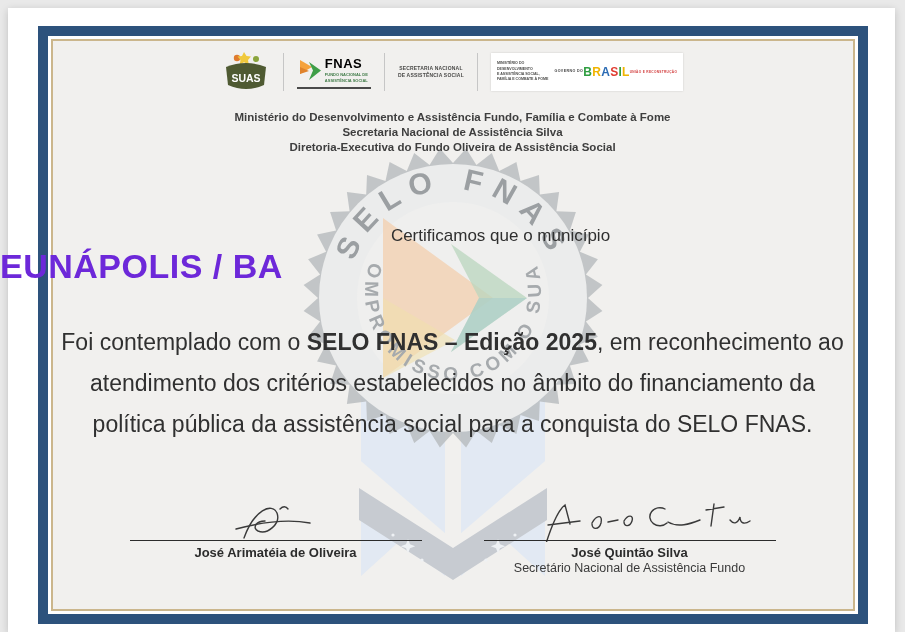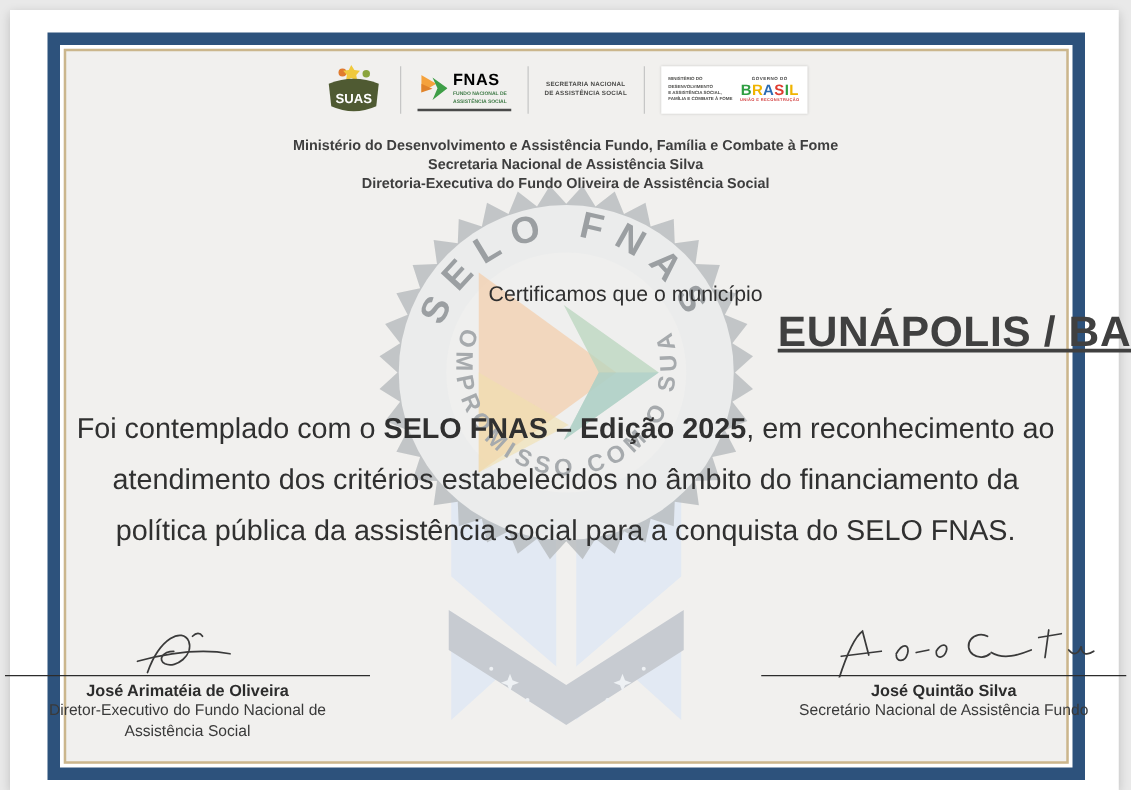--- a/index.html
+++ b/index.html
@@ -27,42 +27,42 @@
                border-bottom:2px solid #4a4a4a; padding:2px 3px 4px 3px; }
   .fnas-txt { display:flex; flex-direction:column; line-height:1; }
   .fnas-title { font-size:13px; font-weight:bold; color:#000000; letter-spacing:.5px; }
   .fnas-sub { font-size:4px; font-weight:bold; color:#3e7a46; margin-top:2px; line-height:1.3; }
   .logo-snas { font-size:5px; font-weight:bold; color:#4a4a48; text-align:center;
                line-height:1.5; letter-spacing:.2px; }
   .logo-min { background:#fff; box-shadow:0 0 2px rgba(0,0,0,.15); padding:4px 6px;
               display:flex; align-items:center; gap:6px; height:38px; }
   .min-lines { font-size:3.6px; font-weight:bold; color:#4c4c4a; line-height:1.5;
                text-align:left; }
-  .gov { display:flex; flex-direction:column; align-items:center; line-height:1; }
+  .gov { display:flex; flex-direction:row; align-items:center; line-height:1; }
   .gov-top { font-size:3.6px; font-weight:bold; color:#444; letter-spacing:.4px; }
   .gov-word { font-size:12px; font-weight:bold; letter-spacing:.3px; }
   .gov-sub { font-size:3.2px; font-weight:bold; color:#d23c3c; margin-top:1px; letter-spacing:.3px; }
 
   
   .header { position:absolute; top:110px; left:0; width:100%; text-align:center;
             font-size:11.5px; font-weight:bold; color:#3e3e3e; line-height:15px; }
 
   .certify { position:absolute; top:226px; left:0; width:100%; text-align:center;
              font-size:17px; color:#2f2f2f;margin-left:48px; }
-  .municipality { position:absolute; top:247px; left:0; width:100%; text-align:right;
-                  font-size:34px; font-weight:bold; color:#404040; letter-spacing:.5px;text-decoration:underline; }
+  .municipality { position:absolute; top:247px; left:0; width:100%; text-align:left;
+                  font-size:34px; font-weight:bold; color:#6d28d9; letter-spacing:.5px; }
 
   .body-par { position:absolute; top:322px; left:50%; transform:translateX(-50%);
               width:792px; text-align:center; font-size:23px; color:#303030;
               line-height:1.78; }
   .body-par b { font-weight:bold; }
 
   
   .sigs { position:absolute; top:498px; left:0; width:100%; display:flex;
-          justify-content:space-between; gap:54px; }
+          justify-content:center; gap:54px; }
   .sig-col { width:300px; display:flex; flex-direction:column; align-items:center; }
   .sig-scribble { width:300px; height:44px; display:block; }
   .sig-line { width:292px; border-top:1.4px solid #2c2c2c; margin-top:-2px; }
   .sig-name { font-size:13px; font-weight:bold; color:#2c2c2c; margin-top:4px; }
   .sig-role { font-size:12.5px; color:#3a3a3a; line-height:1.32; text-align:center; }
 </style>
 </head>
 <body>
 
 <div class="cert">
@@ -175,24 +175,20 @@
       <div class="sig-col">
         <svg class="sig-scribble" viewBox="0 0 300 44">
           <g fill="none" stroke="#3a3a3a" stroke-width="1.4" stroke-linecap="round">
             <path d="M118 40 C 128 12, 146 4, 151 15 C 155 26, 141 37, 132 33 C 126 30, 130 23, 139 23"></path>
             <path d="M110 31 C 136 24, 162 21, 184 25"></path>
             <path d="M154 11 c 3 -3 6 -3 8 0"></path>
           </g>
         </svg>
         <div class="sig-line"></div>
         <div class="sig-name">José Arimatéia de Oliveira</div>
-        <div class="sig-role">
-          <div>Diretor-Executivo do Fundo Nacional de</div>
-          <div>Assistência Social</div>
-        </div>
       </div>
       <div class="sig-col">
         <svg class="sig-scribble" viewBox="0 0 300 44">
           <g fill="none" stroke="#3a3a3a" stroke-width="1.4" stroke-linecap="round">
             <path d="M64 52 C 70 32, 78 12, 85 7 L 90 26"></path>
             <path d="M68 27 L 100 23"></path>
             <path d="M112 25 c 5 -9 11 -8 9 0 c -2 7 -9 7 -9 1"></path>
             <path d="M128 24 l 10 -2"></path>
             <path d="M144 23 c 4 -7 10 -6 8 0 c -2 6 -8 6 -8 1"></path>
             <path d="M185 11 a 10 9 0 1 0 2 14"></path>

